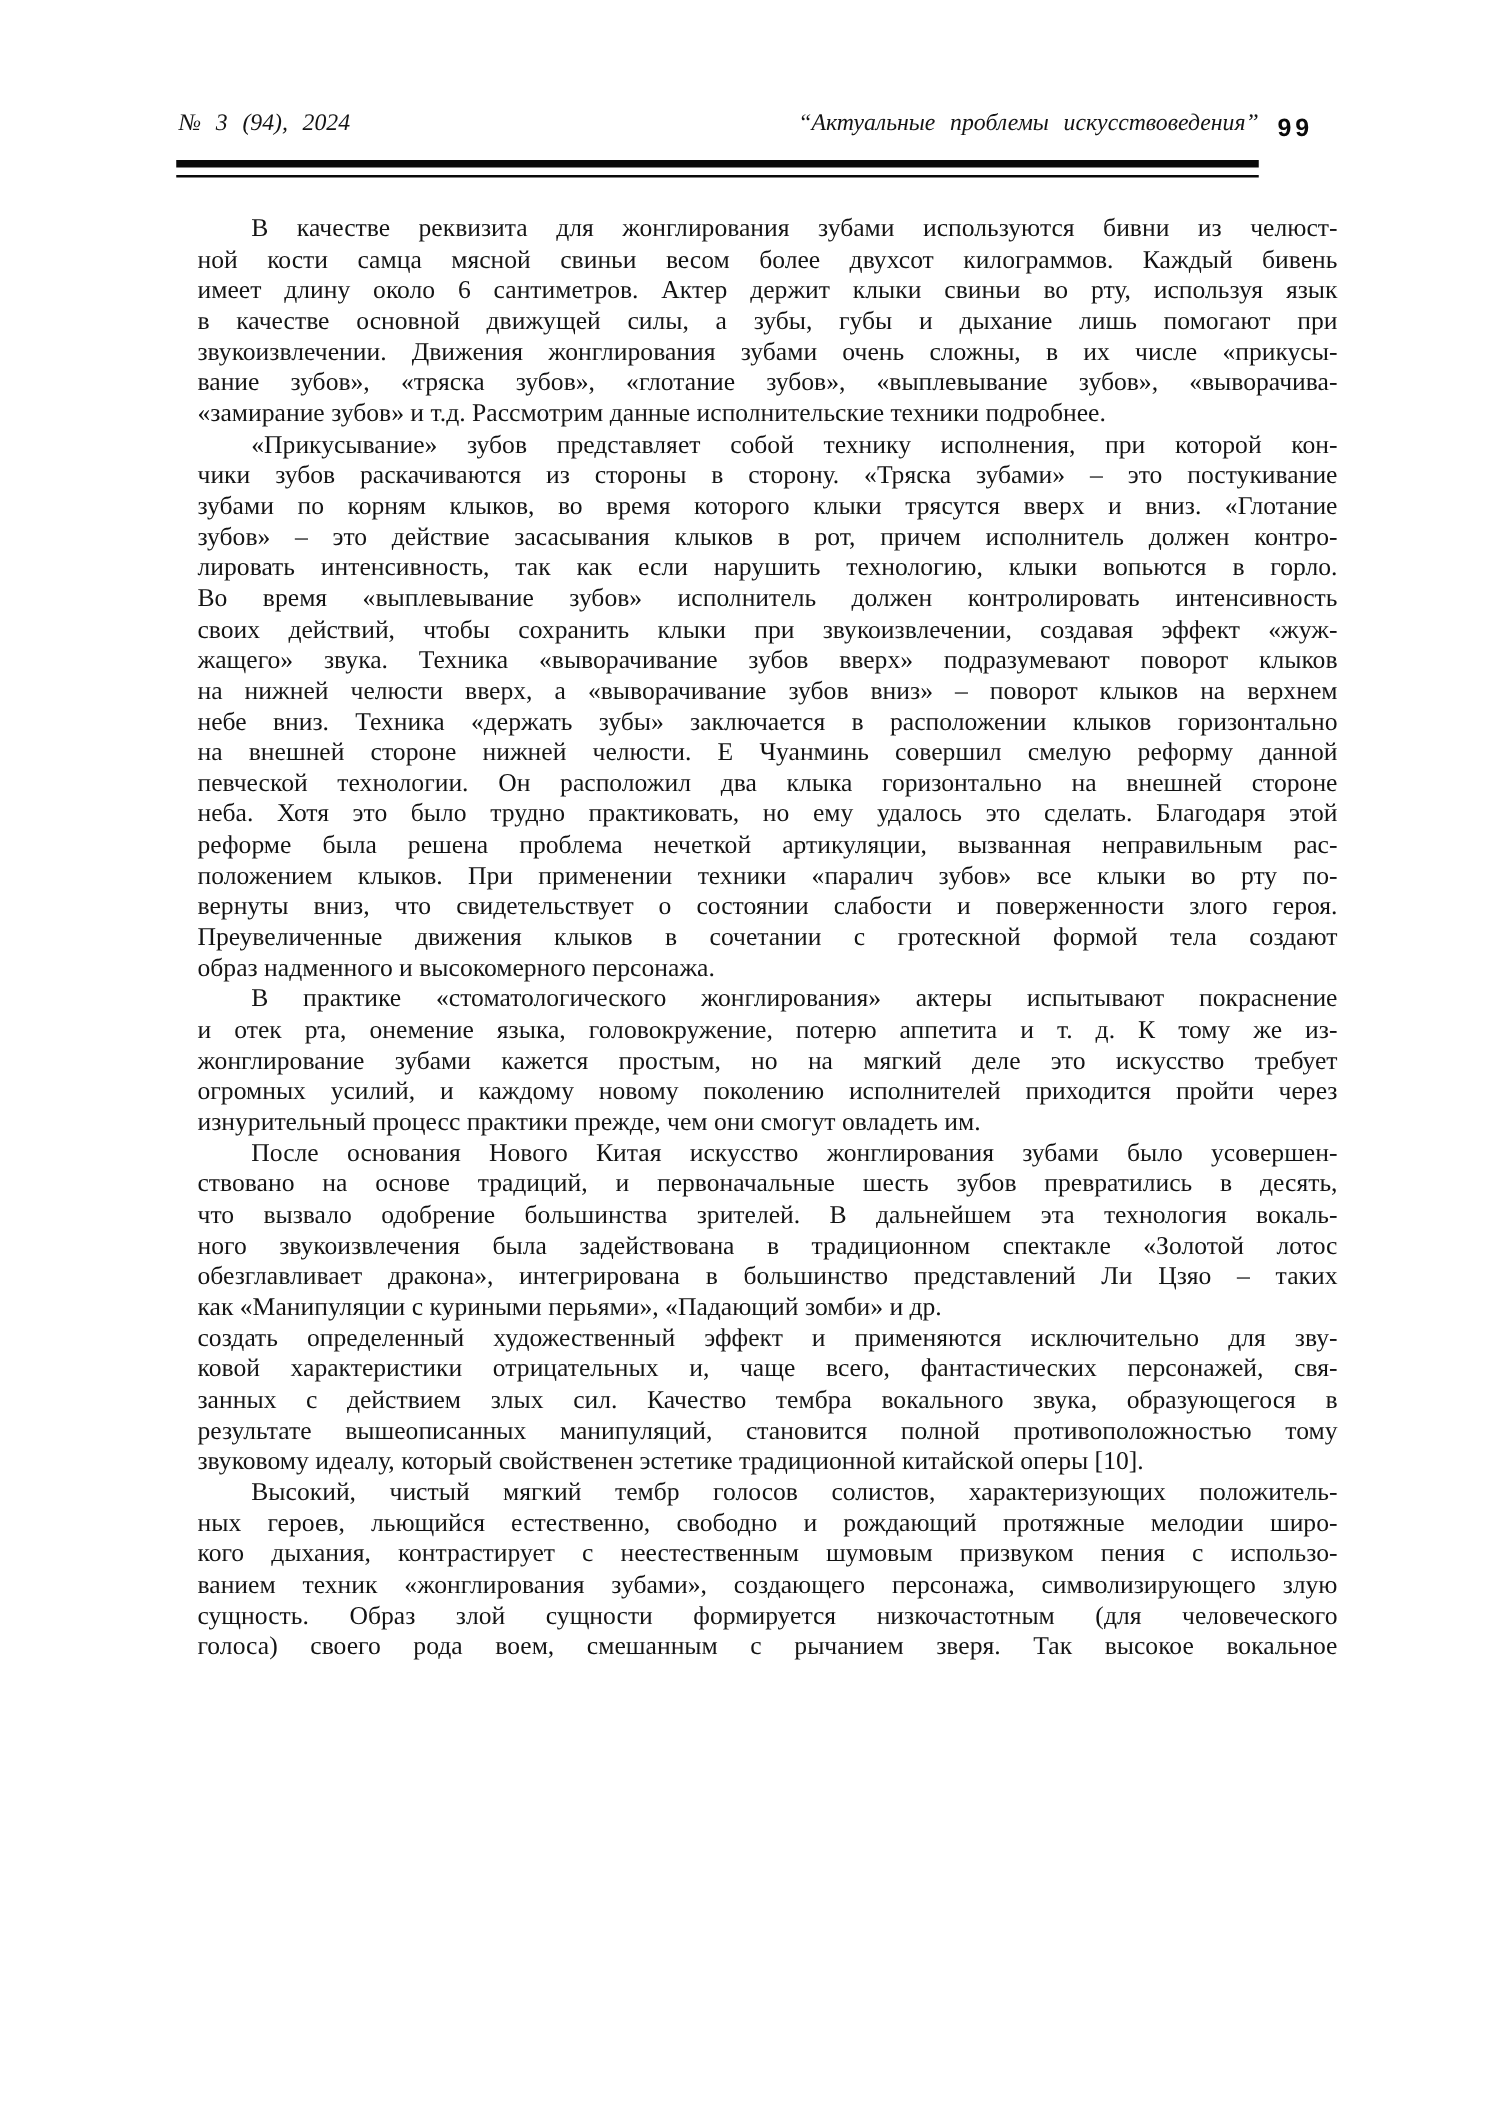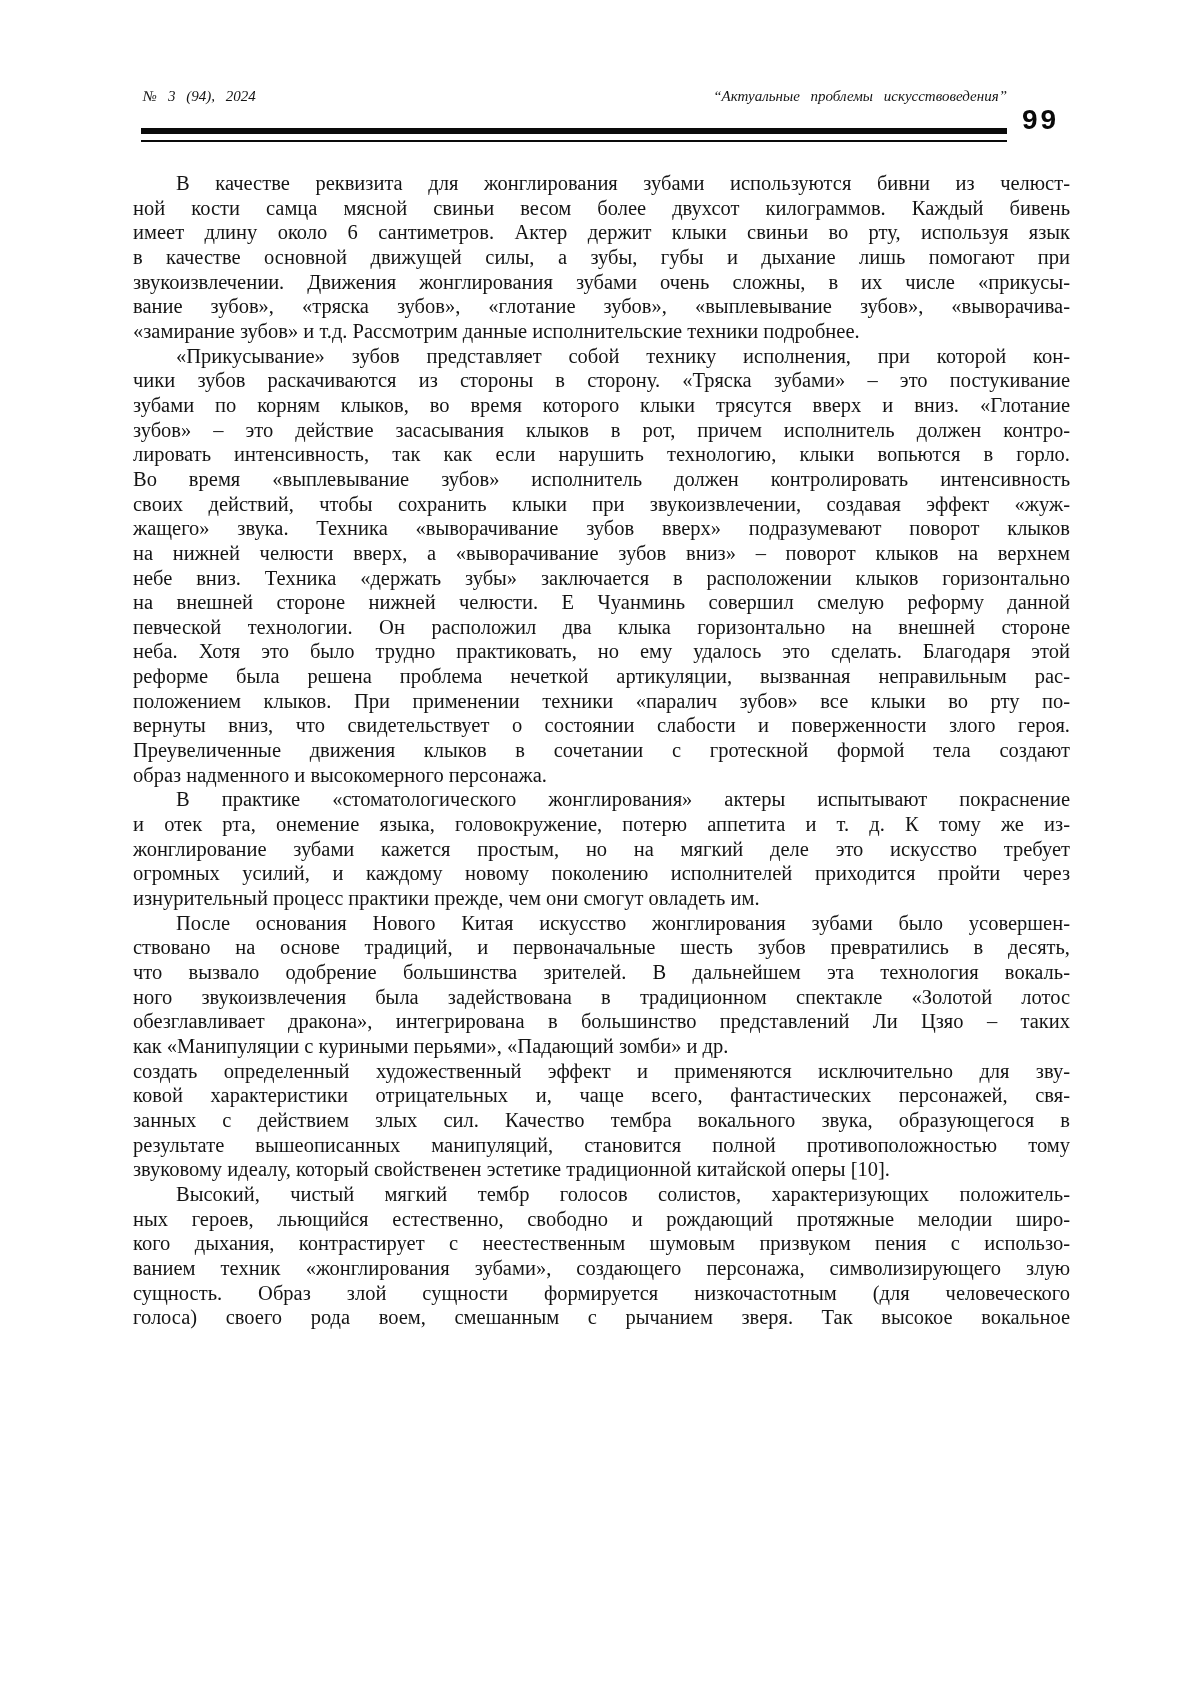--- a/index.html
+++ b/index.html
@@ -20,21 +20,21 @@
   
   .running-head {
     position: absolute;
     left: 143px;
     top: 88px;
     width: 864px;
     display: flex;
     justify-content: space-between;
     align-items: baseline;
     font-style: italic;
-    font-size: 15px;
+    font-size: 19px;
     word-spacing: 7px;
     white-space: nowrap;
   }
   .head-rules {
     position: absolute;
     left: 141px;
     top: 128px;
     width: 866px;
   }
   .rule-thick {
@@ -42,43 +42,44 @@
     background: #0a0a0a;
   }
   .rule-thin {
     margin-top: 6px;
     height: 2px;
     background: #0a0a0a;
   }
   .page-number {
     position: absolute;
     left: 1022px;
-    top: 104px;
+    top: 92px;
     font-family: "Liberation Sans", "DejaVu Sans", sans-serif;
     font-weight: 700;
-    font-size: 28px;
+    font-size: 20px;
     letter-spacing: 3px;
     color: #0a0a0a;
   }
   
   .article-body {
     position: absolute;
     left: 133px;
     top: 171px;
     width: 937px;
     font-size: 20.5px;
     line-height: 24.65px;
   }
   .paragraph {
     margin: 0;
     padding: 0;
   }
   .line {
     text-align: justify;
     text-align-last: justify;
+    margin-left: 25px;
   }
   .line.last {
     text-align-last: left;
   }
   .line.indent {
     text-indent: 43px;
   }
 </style>
 </head>
 <body>

